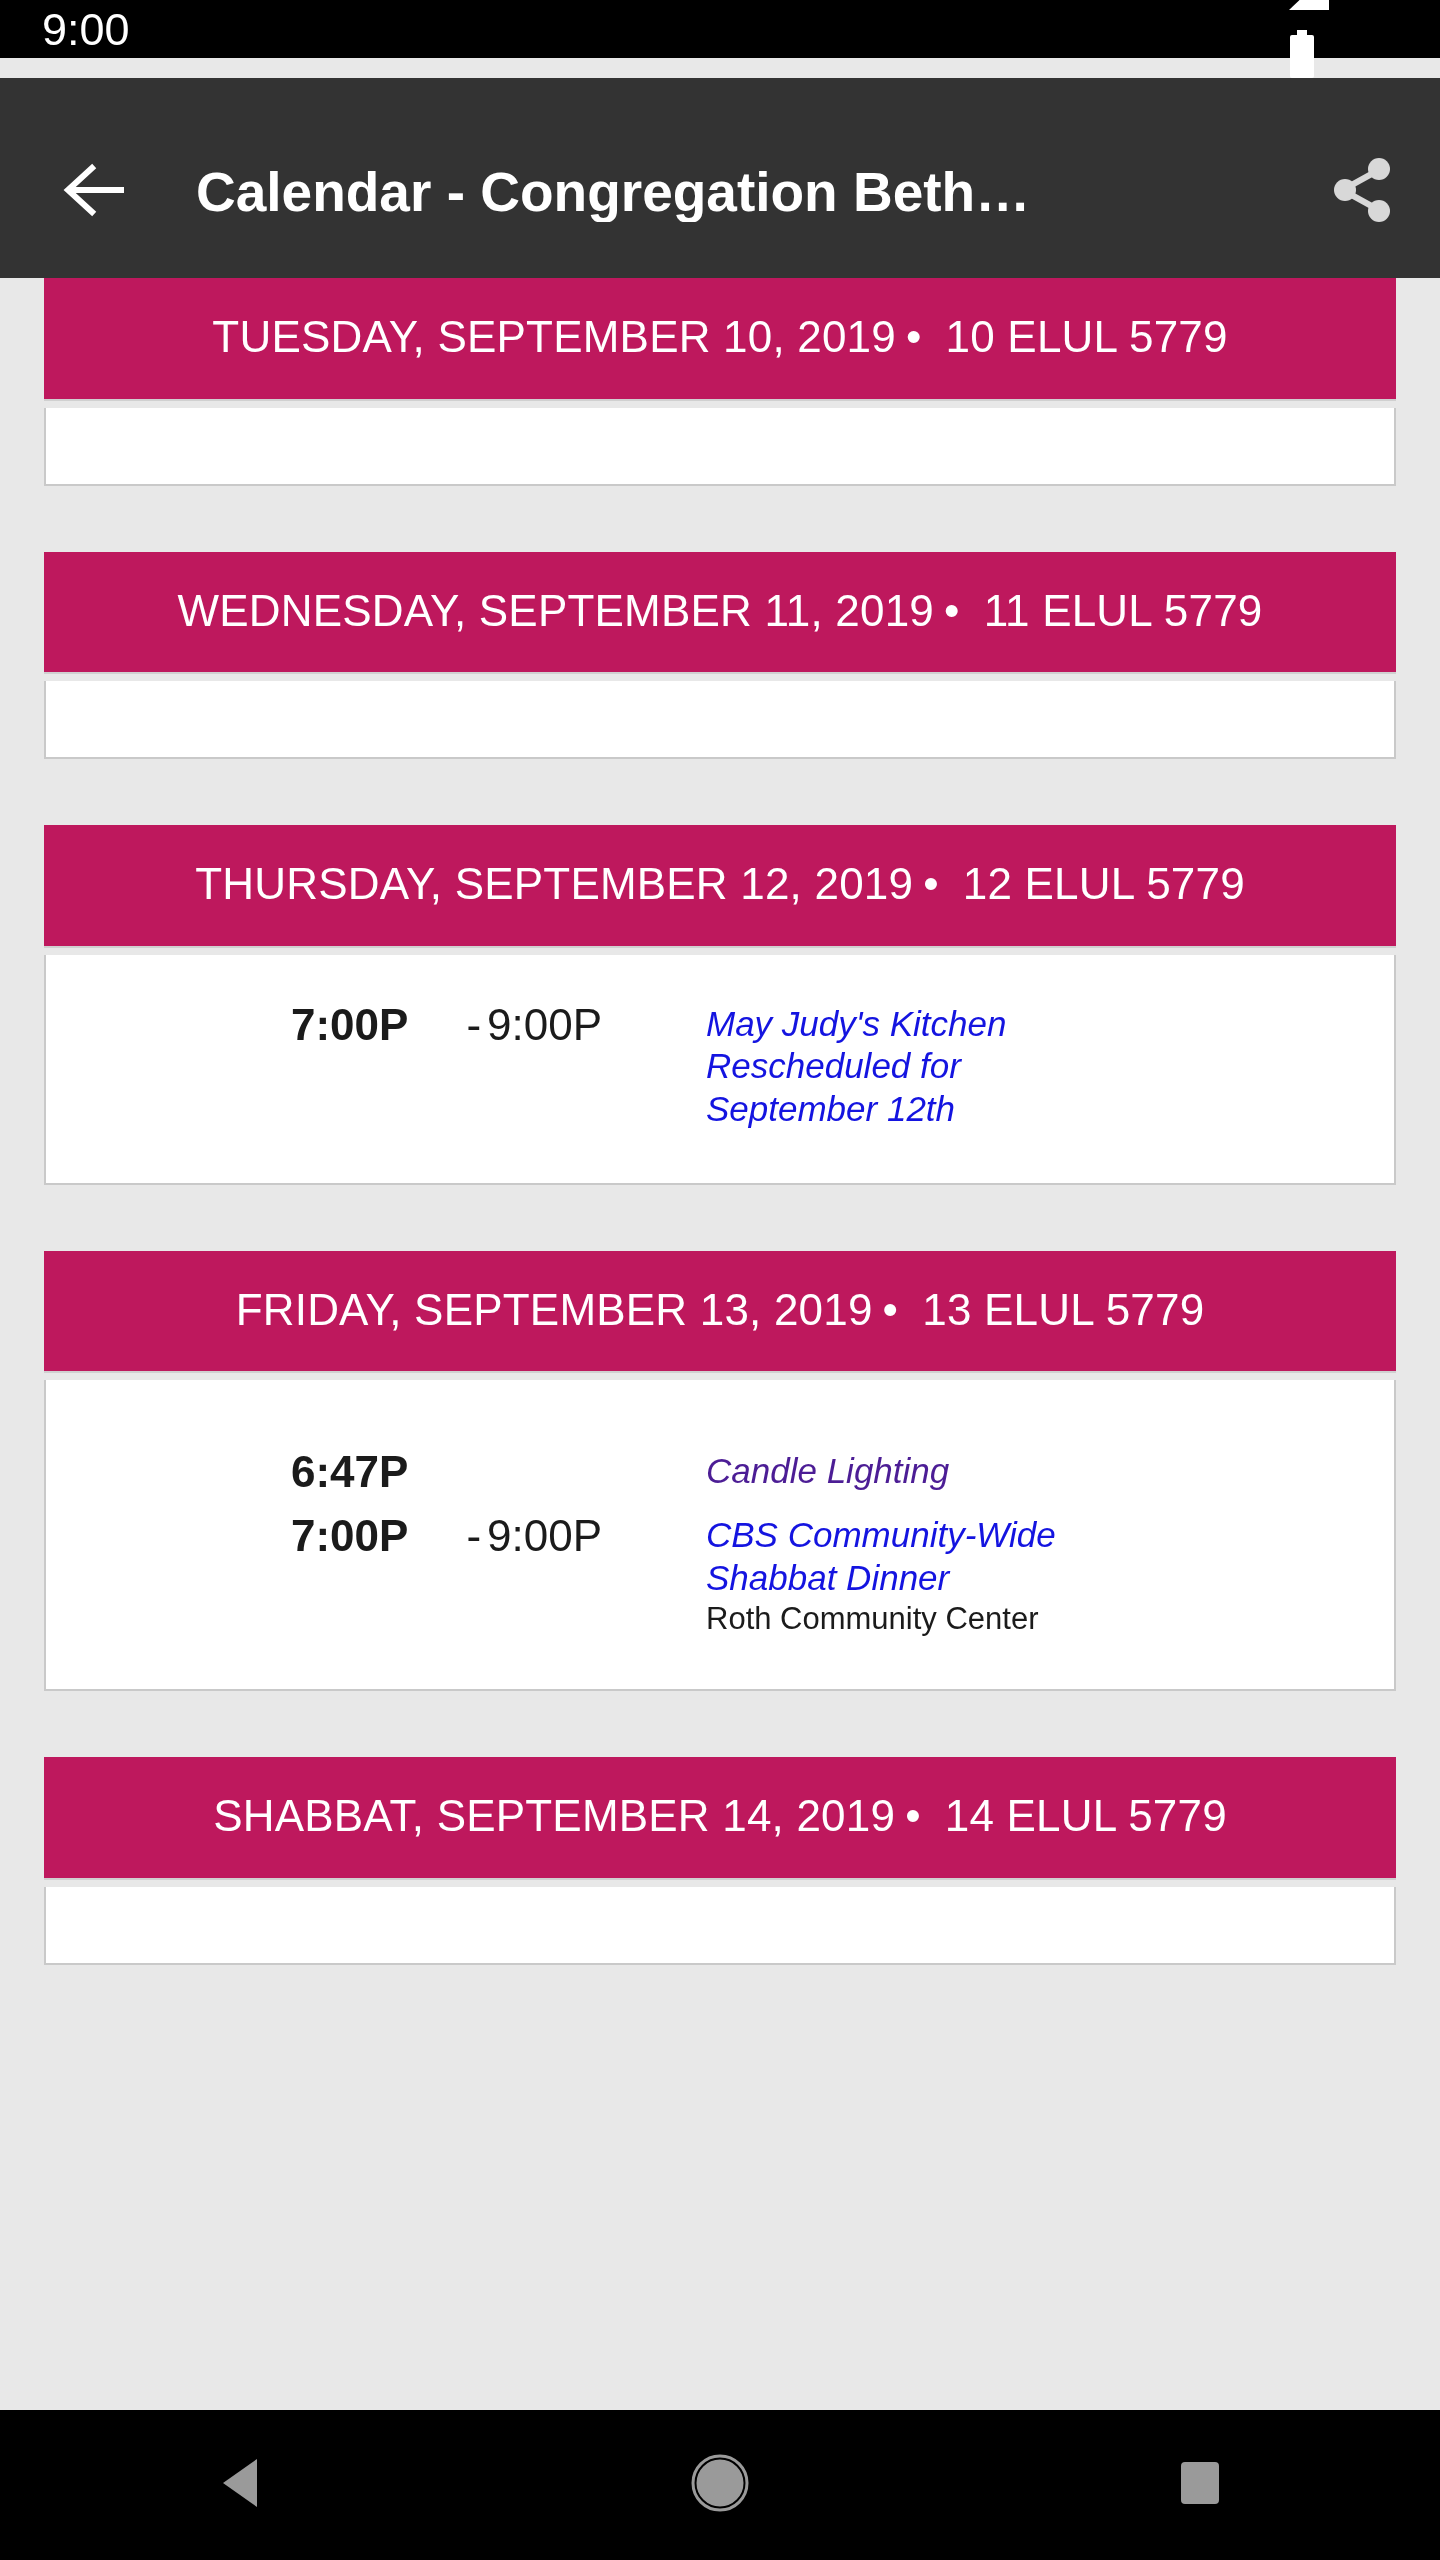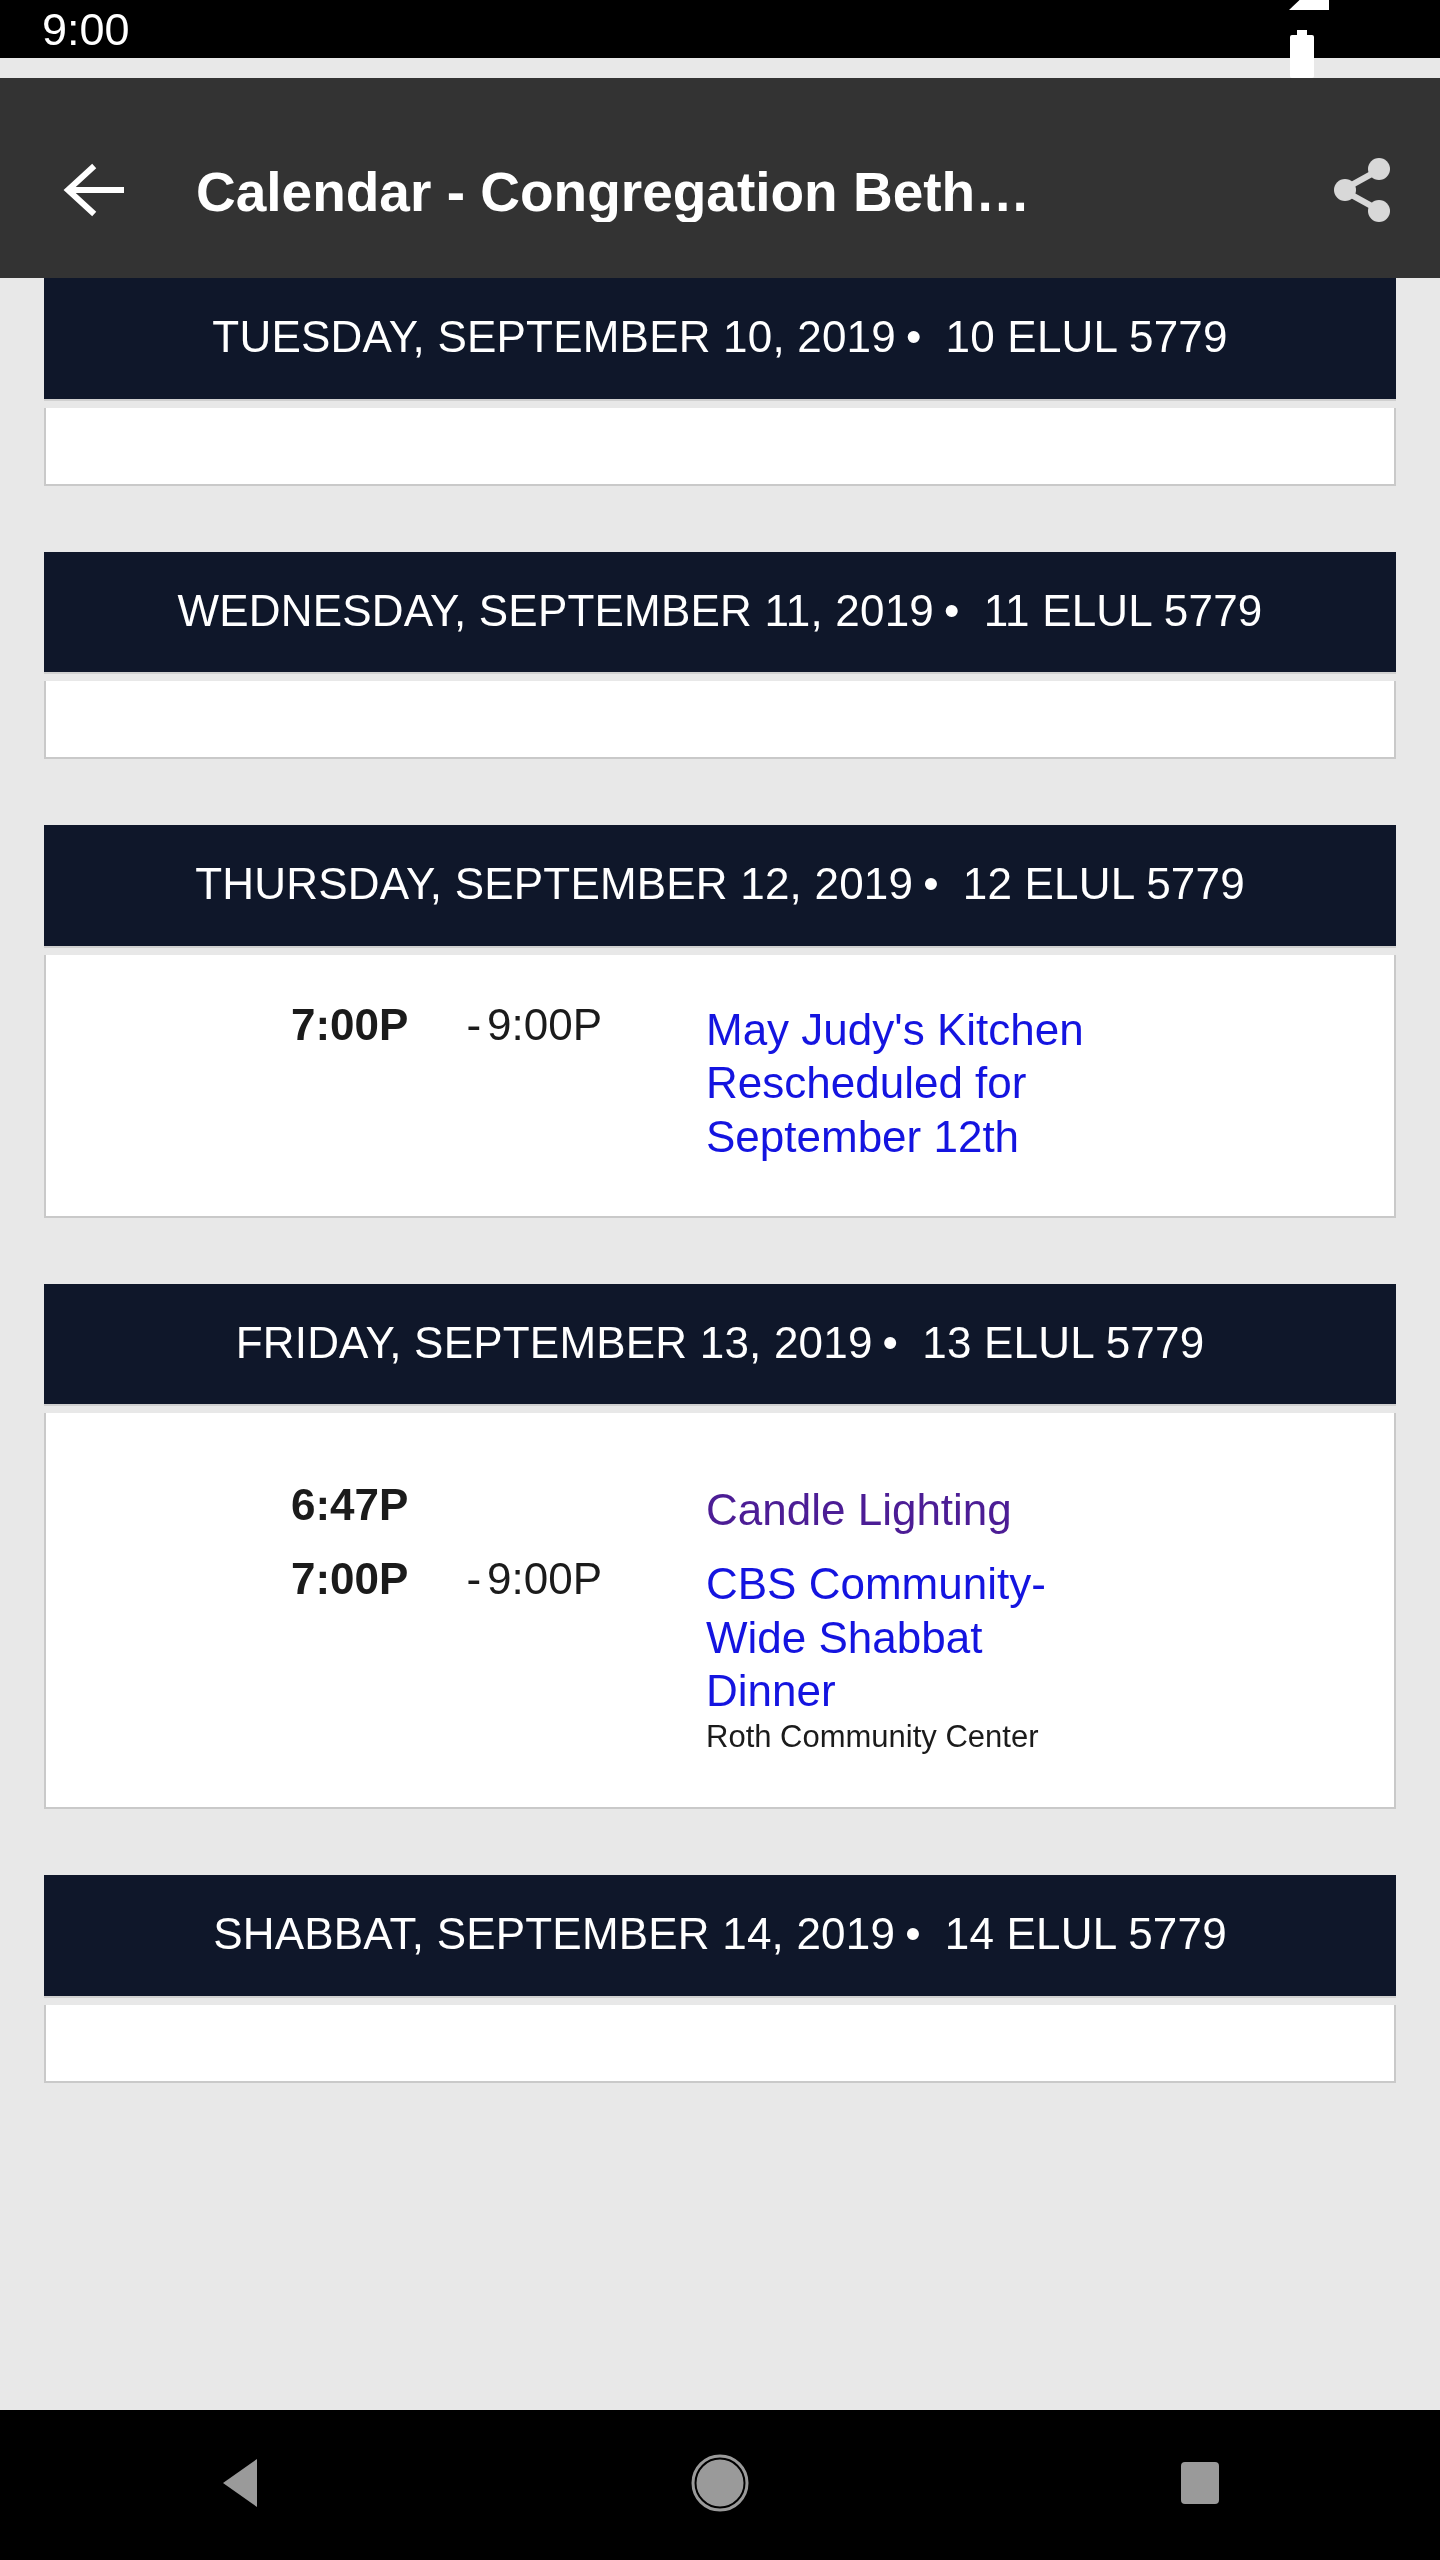--- a/index.html
+++ b/index.html
@@ -47,21 +47,21 @@
   .content {
     position:absolute; top:278px; left:0; width:1440px; height:2132px;
     background:#e8e8e8;
     overflow:hidden;
   }
 
   .day-card { position:relative; margin:0 44px 0 44px; }
   .day-gap { height:66px; }
 
   .day-header {
-    background:#0f172a;
+    background:#be185d;
     color:#ffffff;
     font-size:44px;
     letter-spacing:0.2px;
     text-align:center;
     padding:34px 10px 36px;
     line-height:1.15;
     white-space:nowrap;
     overflow:hidden;
     box-shadow:0 2px 0 rgba(0,0,0,0.10);
   }
@@ -92,23 +92,24 @@
     line-height:1.0;
     white-space:nowrap;
   }
   .event-time .t-start { display:inline-block; min-width:0;font-weight:bold; }
   .event-time .t-sep { display:inline-block; padding:0 6px 0 58px; }
   .event-desc {
     flex:1 1 auto;
     padding-right:34px;
   }
   .event-title {
-    font-size:44px;
+    font-size:35px;
     line-height:1.22;
     word-wrap:break-word;
+    font-style:italic;
   }
   .event-title.link { color:#1414e0; }
   .event-title.plain { color:#4c1d95; }
   .event-location {
     font-size:31px;
     color:#1b1b1b;
     line-height:1.2;
     margin-top:0;
     white-space:nowrap;
   }

